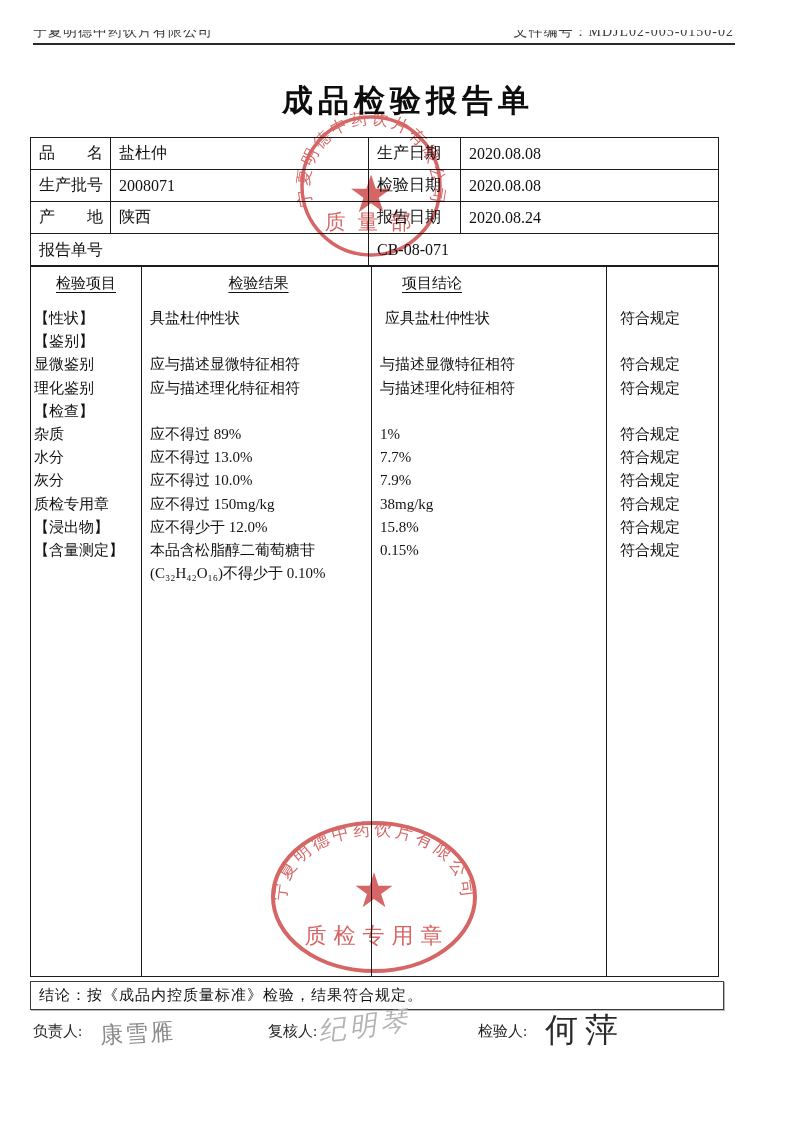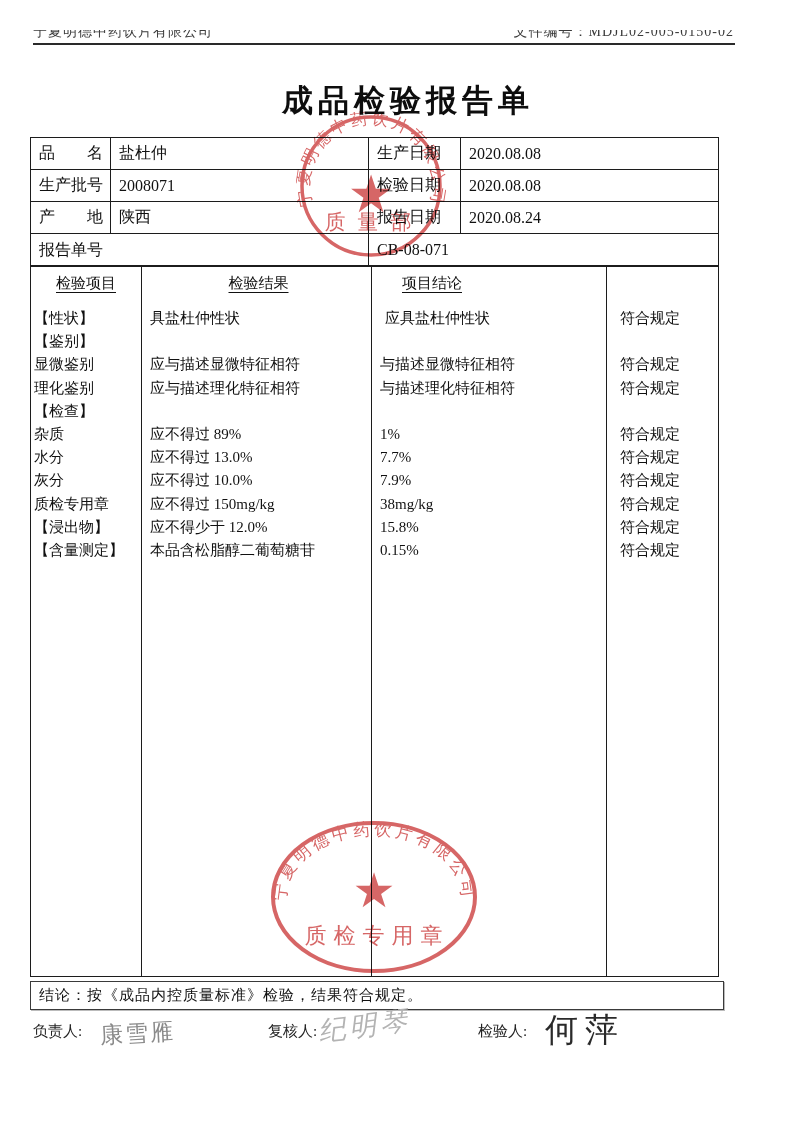--- a/index.html
+++ b/index.html
@@ -166,20 +166,21 @@
         <div class="c c4">符合规定</div>
       </div>
       <div class="trow">
         <div class="c c1">【含量测定】</div>
         <div class="c c2">本品含松脂醇二葡萄糖苷</div>
         <div class="c c3">0.15%</div>
         <div class="c c4">符合规定</div>
       </div>
       <div class="trow">
         <div class="c c1"></div>
+        <div class="c c2">(C₃₂H₄₂O₁₆)不得少于 0.10%</div>
         <div class="c c3"></div>
         <div class="c c4"></div>
       </div>
     </div>
   </div>
 
   <svg class="stamp stamp-top" width="150" height="152" viewBox="0 0 150 152">
     <circle cx="75" cy="78" r="69" fill="none" stroke="#cf4b4b" stroke-width="3.5"></circle>
     <path id="arcTop" d="M 27.5 117.9 A 62 62 0 1 1 122.5 117.9" fill="none"></path>
     <text font-size="16.5" fill="#cf4b4b" letter-spacing="3">

